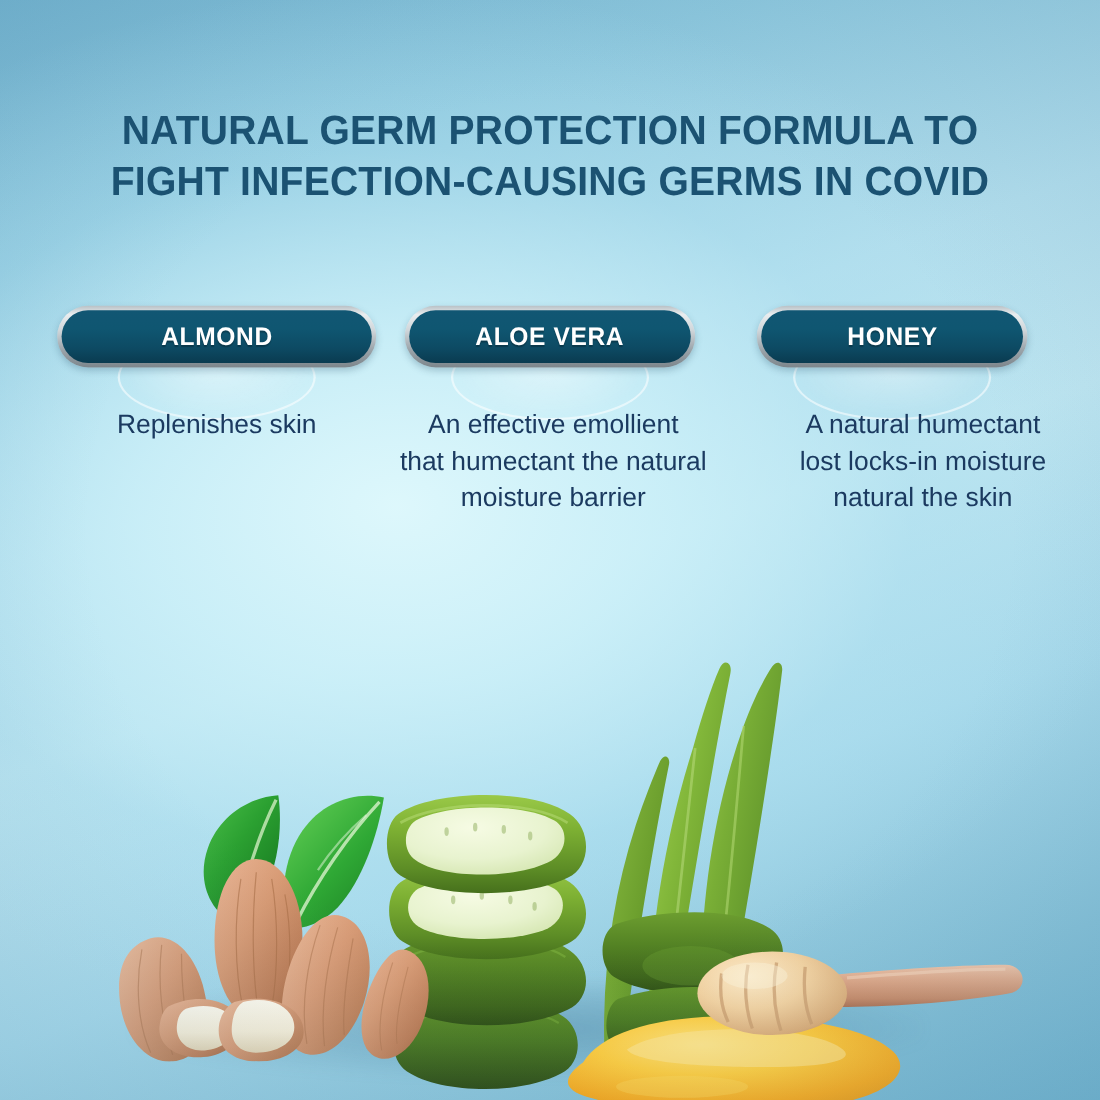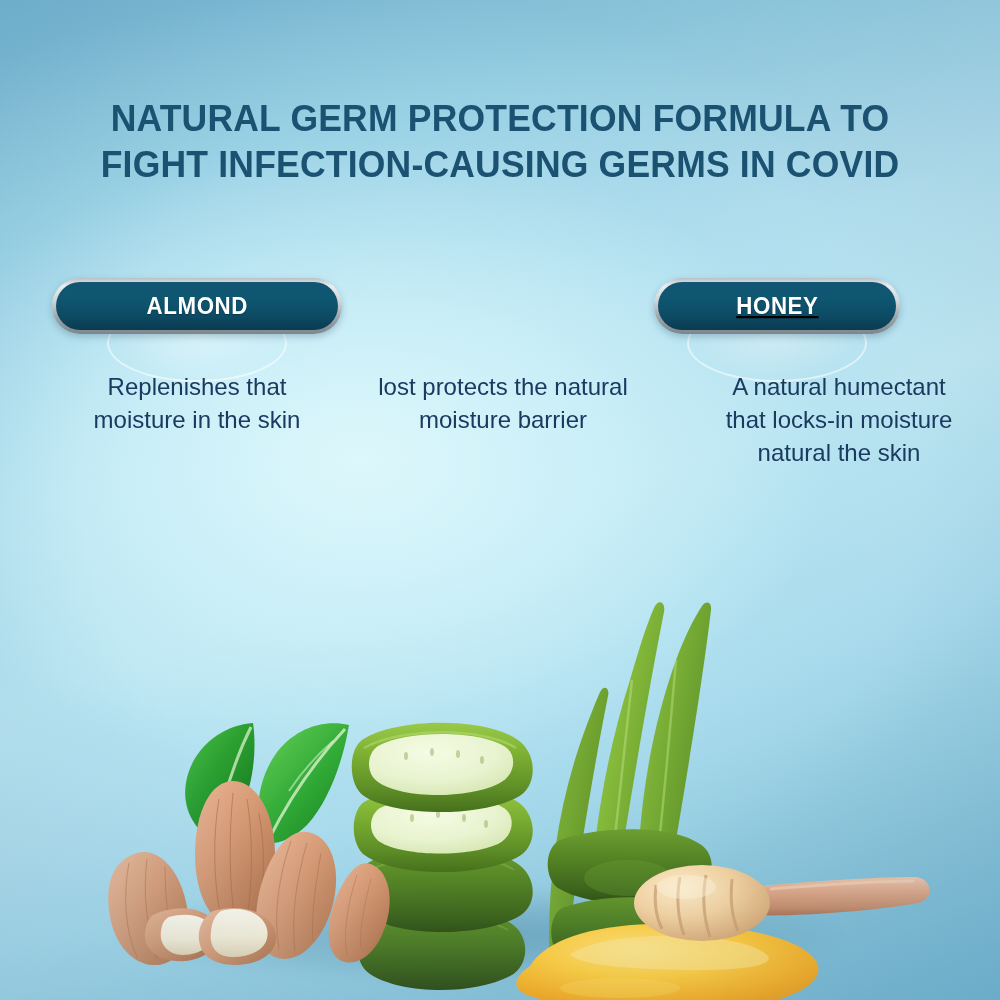--- a/index.html
+++ b/index.html
@@ -37,21 +37,21 @@
     font-stretch:condensed;
     transform:scaleX(0.96);
   }
   #headline .ln { display:block; white-space:nowrap; }
 
   
   #badges { position:absolute; top:278px; left:0; width:1000px; height:62px; }
   .col { position:absolute; top:0; }
   .col.c0 { left:52px;  width:290px; }
   .col.c1 { left:368px; width:264px; }
-  .col.c2 { left:654px; width:246px;text-decoration:underline; }
+  .col.c2 { left:688px; width:246px; }
 
   .badge-glow {
     position:absolute; left:50%; top:26px;
     width:180px; height:78px; margin-left:-90px;
     border-radius:50%;
     border:2px solid rgba(255,255,255,0.55);
     background:radial-gradient(ellipse at 50% 40%, rgba(255,255,255,0.35), rgba(255,255,255,0) 70%);
     pointer-events:none;
   }
   .badge {
@@ -322,43 +322,51 @@
 
     <div class="col c0">
       <div class="badge-glow"></div>
       <div class="badge">
         <div class="badge-inner">
           <span class="badge-label">ALMOND</span>
         </div>
       </div>
     </div>
 
+    <div class="col c1">
+      <div class="badge-glow"></div>
+      <div class="badge">
+        <div class="badge-inner">
+          <span class="badge-label">ALOE VERA</span>
+        </div>
+      </div>
+    </div>
 
     <div class="col c2">
       <div class="badge-glow"></div>
       <div class="badge">
         <div class="badge-inner">
           <span class="badge-label">HONEY</span>
         </div>
       </div>
     </div>
   </div>
 
   <div id="descs">
 
     <div class="desc d0">
-      <div>Replenishes that</div>
-      <div>moisture in the skin</div>
+      <div>Replenishes skin</div>
     </div>
 
     <div class="desc d1">
-      <div>lost protects the natural</div>
+      <div>An effective emollient</div>
+      <div>that humectant the natural</div>
       <div>moisture barrier</div>
     </div>
 
     <div class="desc d2">
       <div>A natural humectant</div>
-      <div>that locks-in moisture</div>
+      <div>lost locks-in moisture</div>
       <div>natural the skin</div>
     </div>
   </div>
 
 </div>
 
 </body></html>

